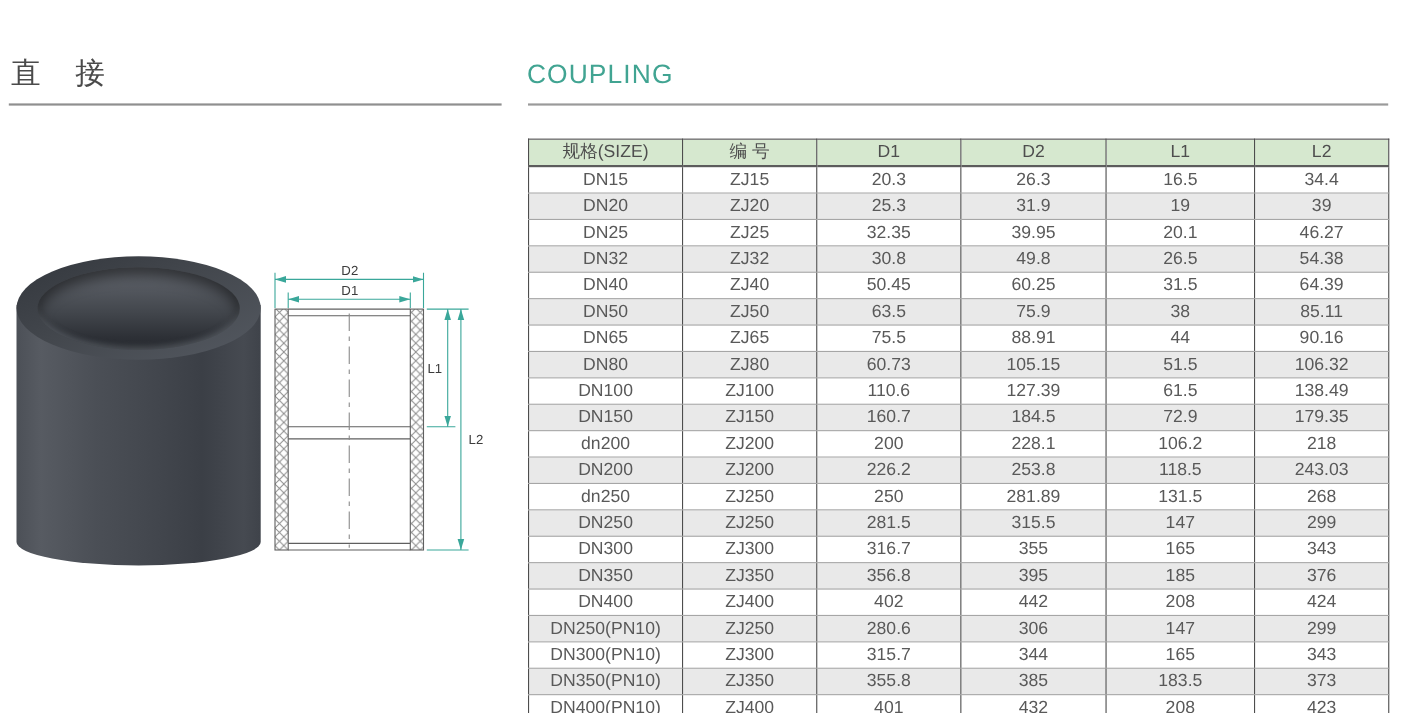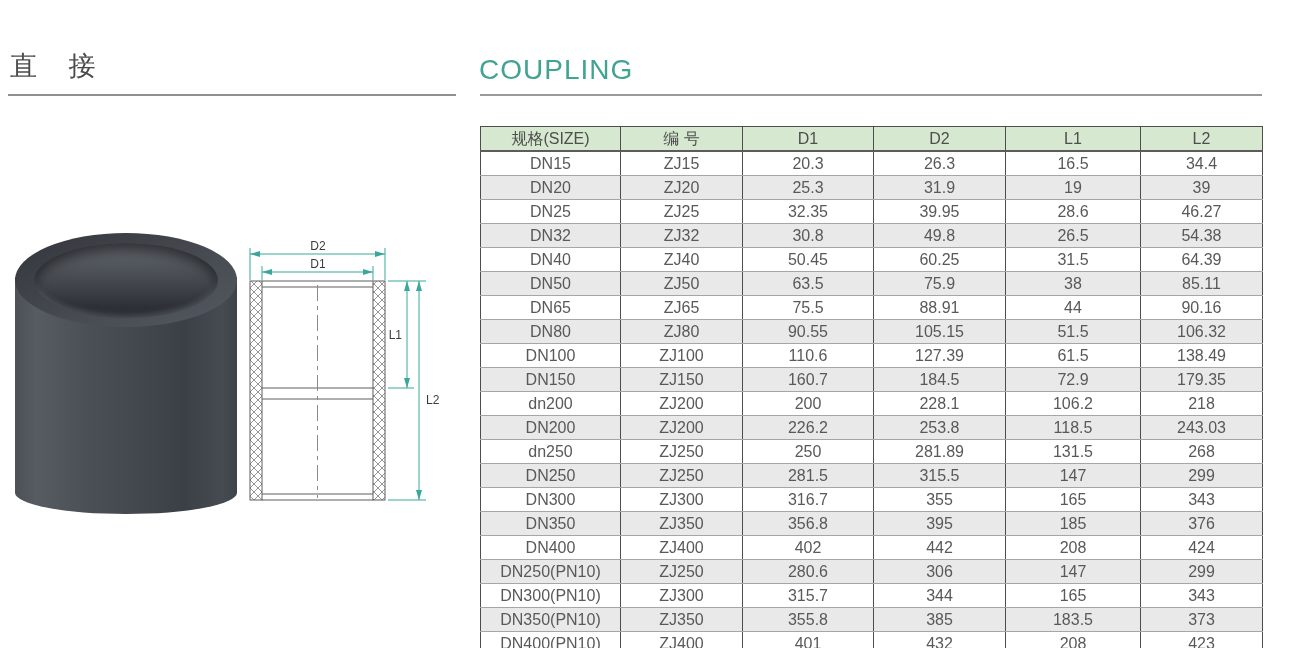--- a/index.html
+++ b/index.html
@@ -4,21 +4,21 @@
 <style>
   html,body{margin:0;padding:0;background:#ffffff;}
   body{font-family:"Liberation Sans","DejaVu Sans",sans-serif;}
   .page{position:relative;width:1292px;height:648px;background:#ffffff;overflow:hidden;margin-top:40px;}
 
   
   .title-cn{position:absolute;left:10px;top:8px;font-size:27px;color:#4b4b4b;letter-spacing:12px;font-weight:500;}
   .rule{position:absolute;top:54px;height:2px;background:#8f8f8f;}
   .rule-left{left:8px;width:448px;}
   .rule-right{left:480px;width:782px;background:#9a9a9a;}
-  .title-en{position:absolute;left:479px;top:14px;font-size:28px;color:#41a492;letter-spacing:1px;font-weight:500;}
+  .title-en{position:absolute;left:479px;top:14px;font-size:24px;color:#41a492;letter-spacing:1px;font-weight:500;}
 
   
   .photo{position:absolute;left:15px;top:193px;width:222px;height:283px;}
   .photo .body{position:absolute;left:0;top:44px;width:222px;height:237px;
     background:linear-gradient(90deg,#4c5057 0%,#575b62 10%,#4b4f56 32%,#43474e 55%,#3b3f46 76%,#464a51 93%,#3f434a 100%);
     border-radius:0 0 50% 50% / 0 0 9% 9%;}
   .photo .rim{position:absolute;left:0;top:0;width:222px;height:94px;border-radius:50%;
     background:linear-gradient(155deg,#33373d 0%,#43474d 45%,#545961 100%);}
   .photo .hole{position:absolute;left:19px;top:10px;width:184px;height:75px;border-radius:50%;
     background:linear-gradient(180deg,#61656c 0%,#565a61 22%,#42464c 55%,#2d3036 85%,#282b30 100%);
@@ -140,21 +140,21 @@
           <td>25.3</td>
           <td>31.9</td>
           <td>19</td>
           <td>39</td>
         </tr>
         <tr>
           <td>DN25</td>
           <td>ZJ25</td>
           <td>32.35</td>
           <td>39.95</td>
-          <td>28.6</td>
+          <td>20.1</td>
           <td>46.27</td>
         </tr>
         <tr>
           <td>DN32</td>
           <td>ZJ32</td>
           <td>30.8</td>
           <td>49.8</td>
           <td>26.5</td>
           <td>54.38</td>
         </tr>
@@ -178,21 +178,21 @@
           <td>DN65</td>
           <td>ZJ65</td>
           <td>75.5</td>
           <td>88.91</td>
           <td>44</td>
           <td>90.16</td>
         </tr>
         <tr>
           <td>DN80</td>
           <td>ZJ80</td>
-          <td>90.55</td>
+          <td>60.73</td>
           <td>105.15</td>
           <td>51.5</td>
           <td>106.32</td>
         </tr>
         <tr>
           <td>DN100</td>
           <td>ZJ100</td>
           <td>110.6</td>
           <td>127.39</td>
           <td>61.5</td>

